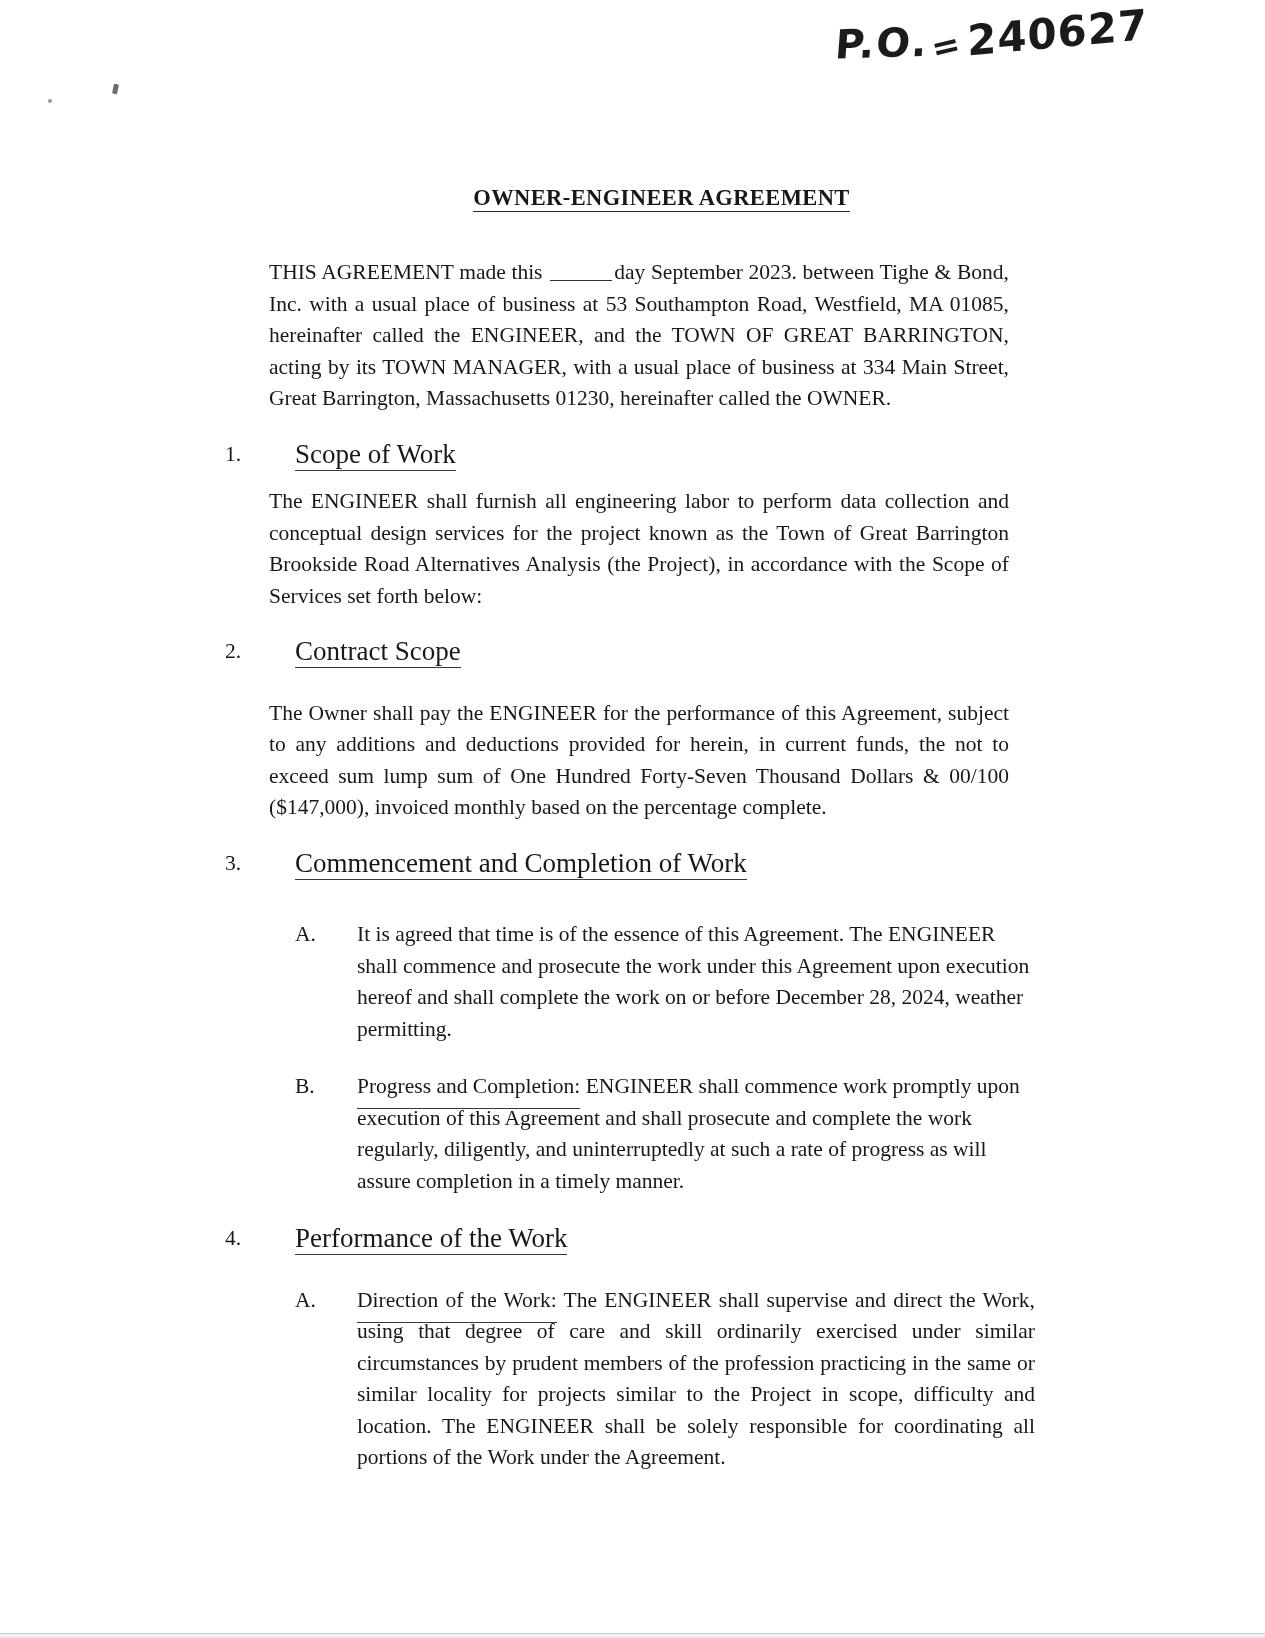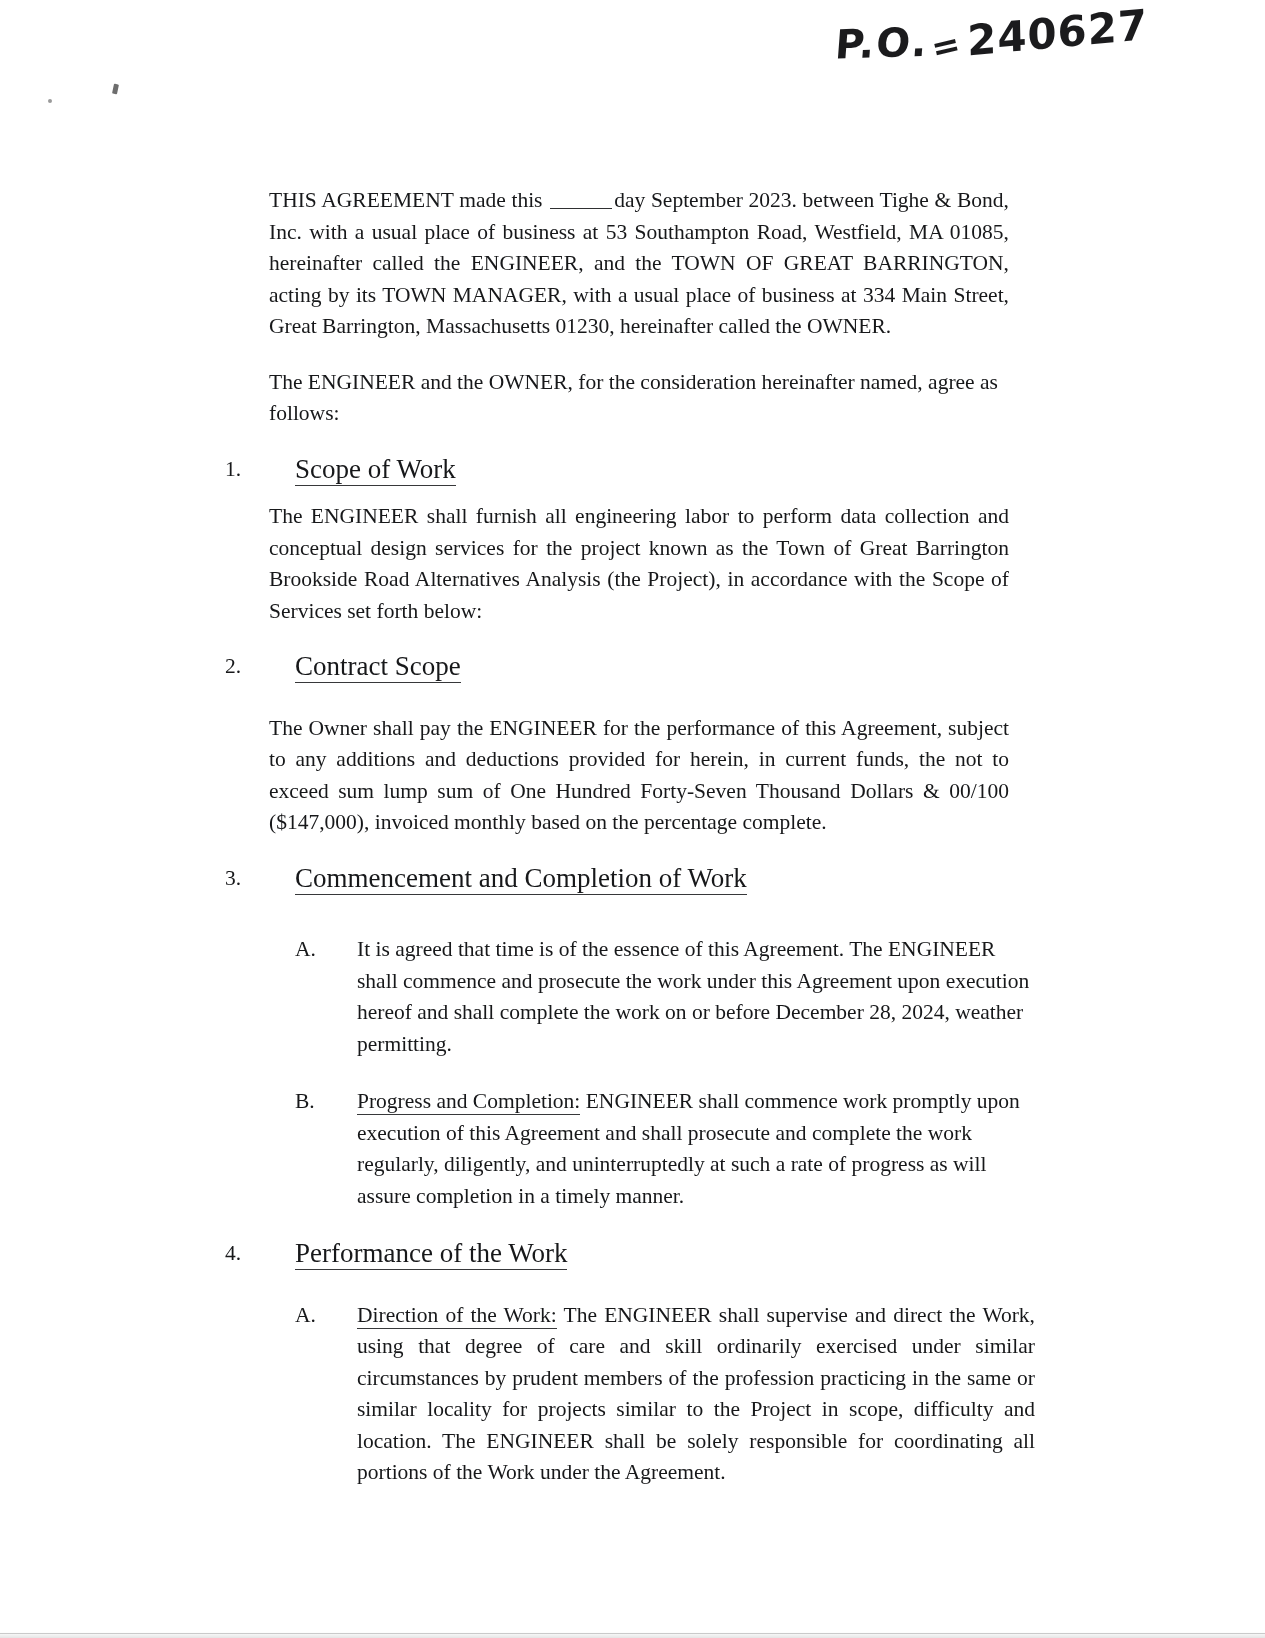--- a/index.html
+++ b/index.html
@@ -180,21 +180,21 @@
     flex: 1 1 auto;
     font-size: 21.5px;
     line-height: 31.5px;
   }
   .sub-text.justified {
     text-align: justify;
     text-justify: inter-word;
   }
   .lead-underline {
     border-bottom: 1.5px solid #37383a;
-    padding-bottom: 1px;
+    padding-bottom: 10px;
   }
   .blank-line {
     display: inline-block;
     width: 62px;
     border-bottom: 1.6px solid #2f3032;
     margin: 0 2px -2px 2px;
   }
   .gap-sm { height: 16px; }
   .gap-md { height: 30px; }
   .gap-lg { height: 40px; }
@@ -206,26 +206,28 @@
 
   <div class="speck speck-a"></div>
   <div class="speck speck-b"></div>
 
   <div class="handwriting">
     <span class="hw-po">P.O.</span><span class="hw-eq">=</span><span class="hw-num">240627</span>
   </div>
 
   <div class="doc">
 
+    <h1 class="doc-title">
+      <span>OWNER-ENGINEER AGREEMENT</span>
+    </h1>
 
     <div class="body-block">
 
       <p class="para"><span>THIS AGREEMENT made this </span><span class="blank-line"></span><span>day September 2023. between Tighe &amp; Bond, Inc. with a usual place of business at 53 Southampton Road, Westfield, MA 01085, hereinafter called the ENGINEER, and the TOWN OF GREAT BARRINGTON, acting by its TOWN MANAGER, with a usual place of business at 334 Main Street, Great Barrington, Massachusetts 01230, hereinafter called the OWNER.</span></p>
 
-      <p class="para nojust">The ENGINEER and the OWNER, for the consideration hereinafter named, agree as follows:</p>
     </div>
 
     <div class="section">
       <div class="sec-row">
         <div class="sec-num">1.</div>
         <div class="sec-title"><span>Scope of Work</span></div>
       </div>
       <div class="gap-sm"></div>
       <div class="body-block">
         <p class="para">The ENGINEER shall furnish all engineering labor to perform data collection and conceptual design services for the project known as the Town of Great Barrington Brookside Road Alternatives Analysis (the Project), in accordance with the Scope of Services set forth below:</p>

